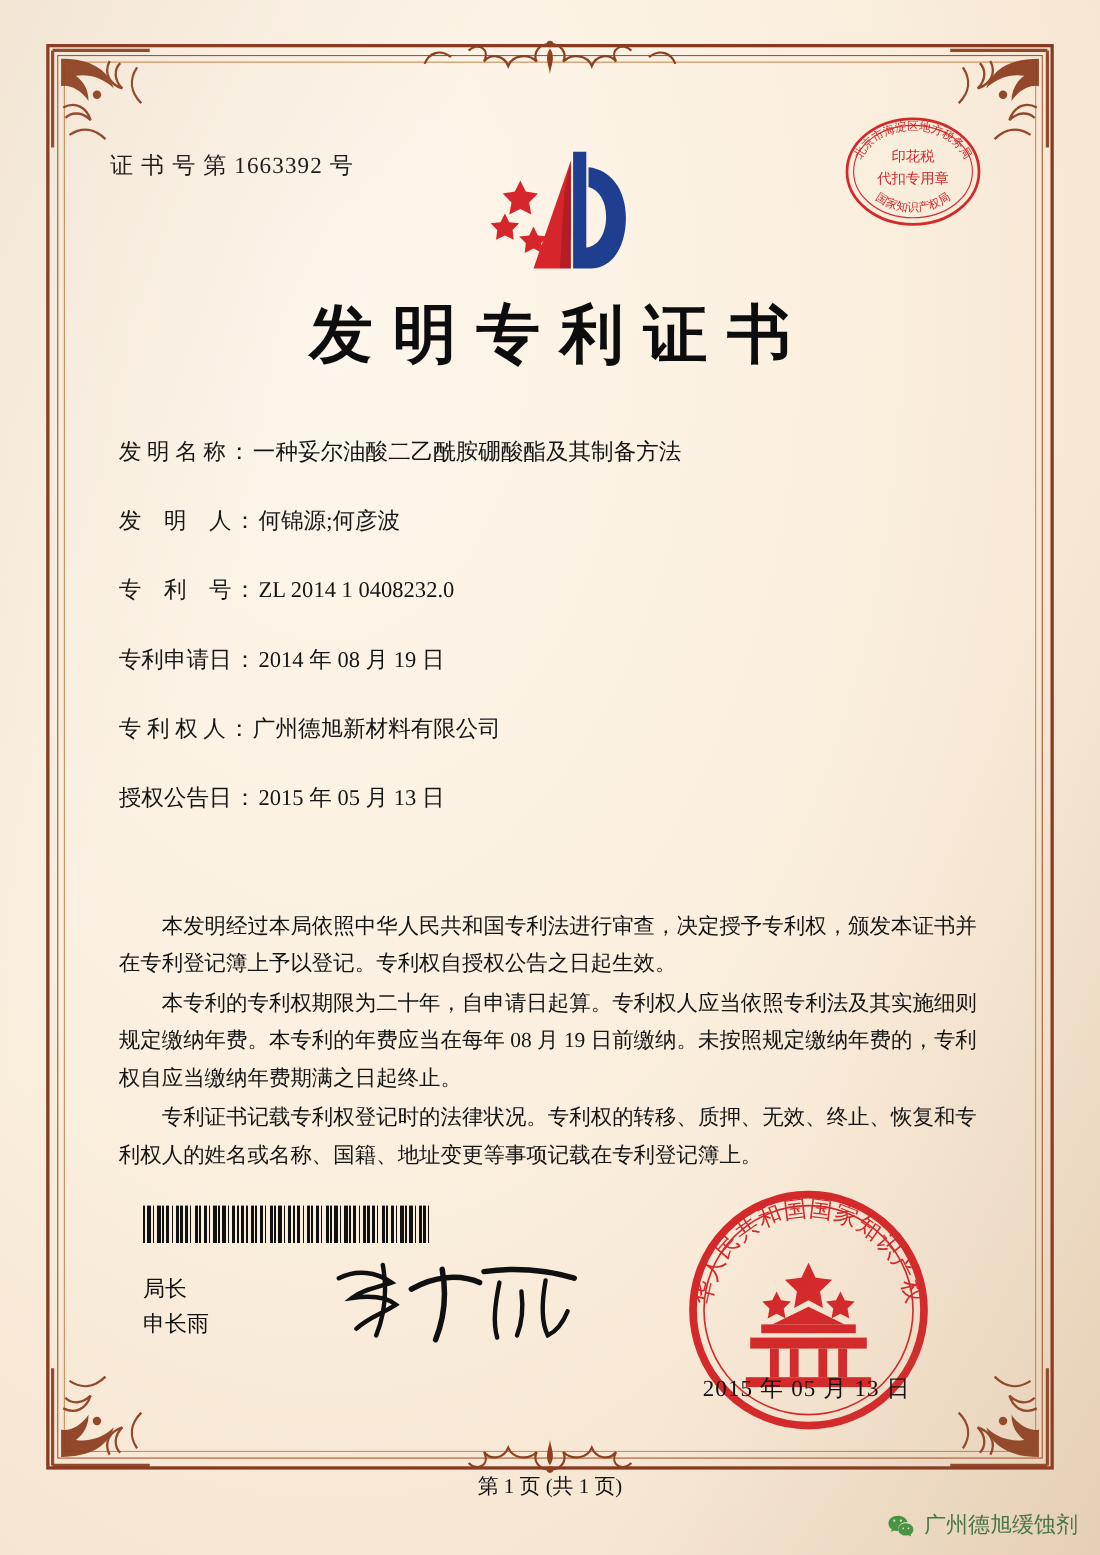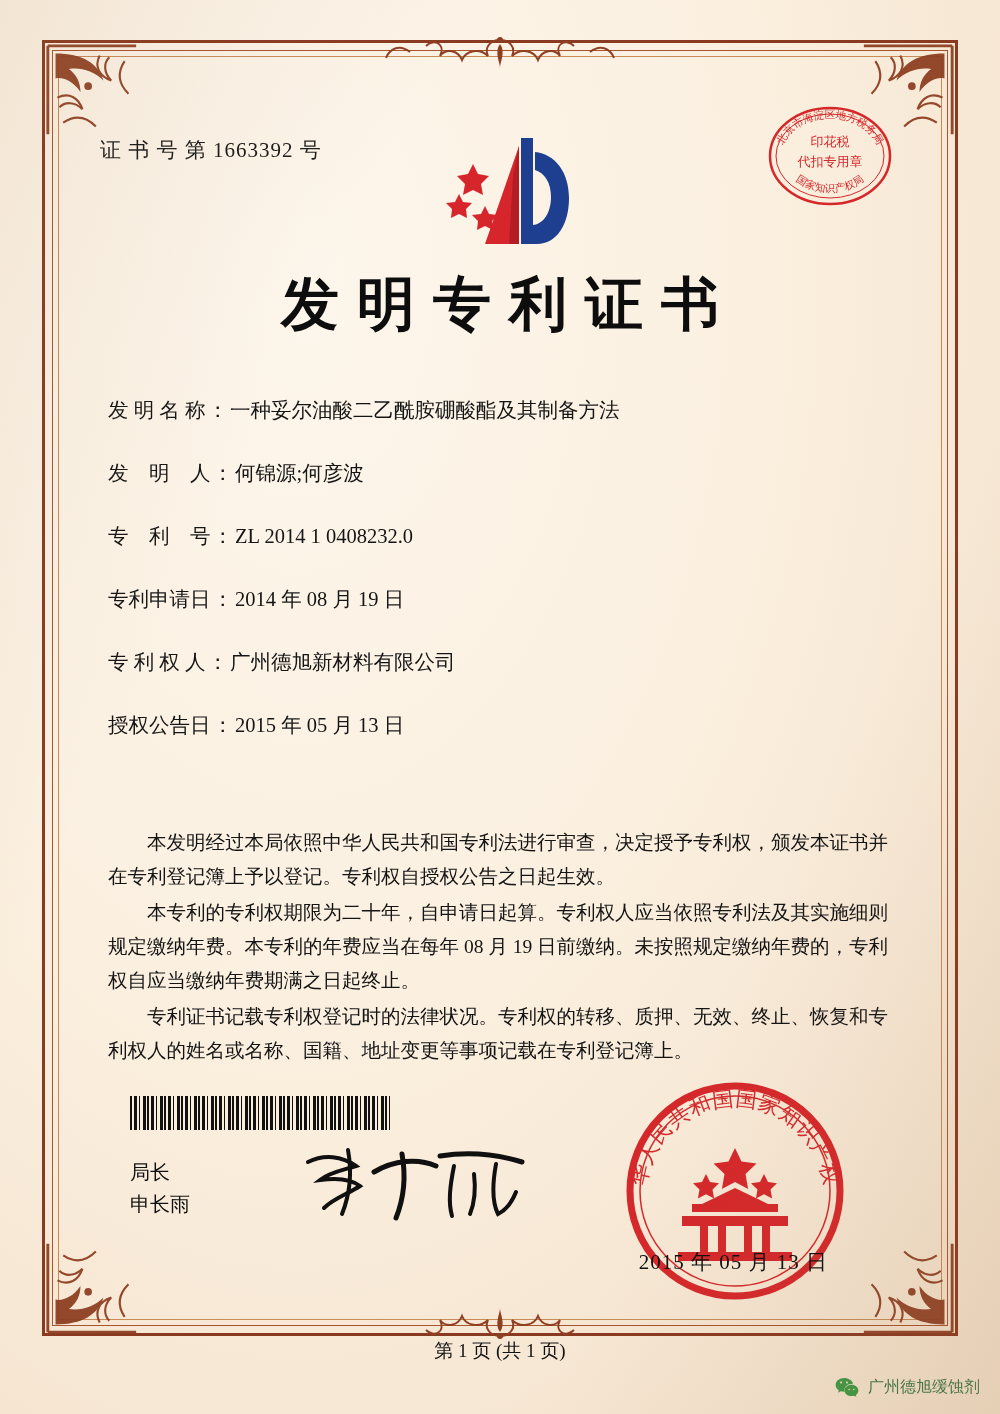--- a/index.html
+++ b/index.html
@@ -218,21 +218,21 @@
   }
 
   
   .watermark {
     position: absolute;
     right: 20px; bottom: 14px;
     display: flex;
     align-items: center;
     gap: 8px;
     color: #3a6e3a;
-    font-size: 16px;
+    font-size: 20px;
     font-family: "Liberation Serif", serif;
     opacity: .92;
   }
   .wechat-icon {
     width: 26px; height: 26px;
     color: #3a8f3a;
   }
   .wechat-icon svg { width: 100%; height: 100%; display: block; }
 
   

